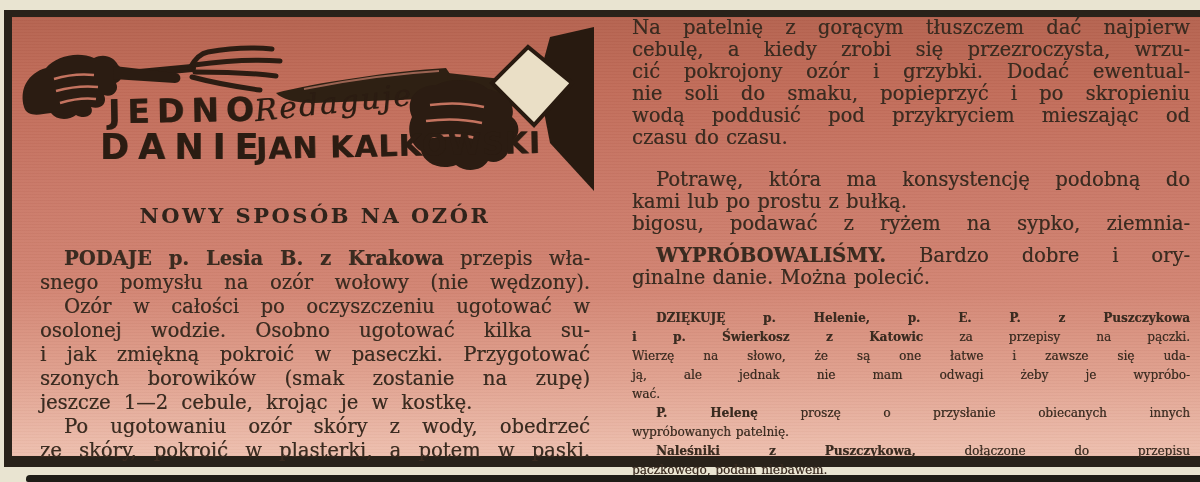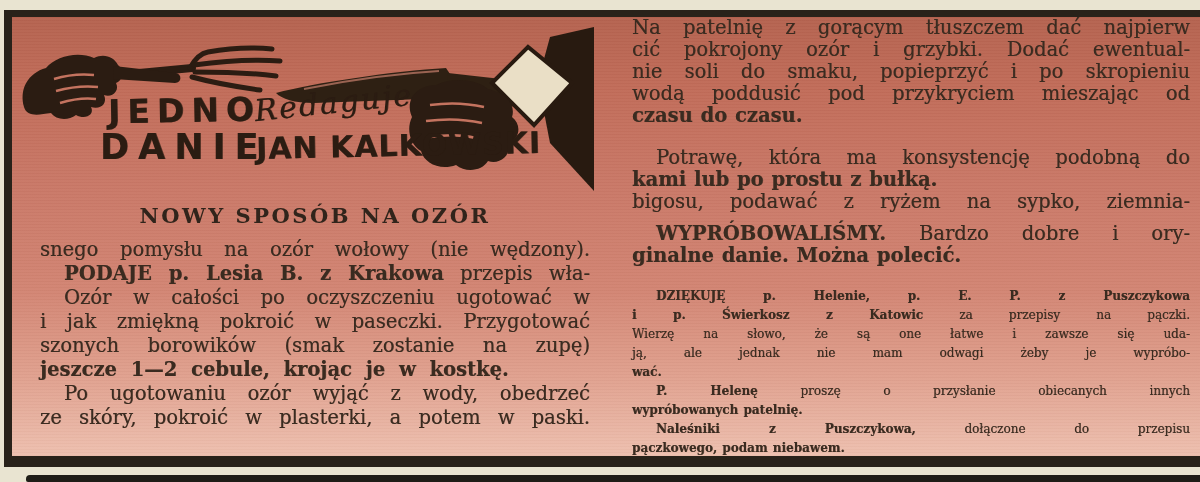--- a/index.html
+++ b/index.html
@@ -33,37 +33,37 @@
   .danie   { left: 86px;  top: 106px; font: bold 35px "DejaVu Sans", sans-serif; letter-spacing: 9px; }
   .redaguje{ left: 240px; top: 64px;  font: italic 30px "DejaVu Serif", serif;   letter-spacing: 2px; transform: rotate(-6deg); }
   .editor  { left: 242px; top: 107px; font: bold 30px "DejaVu Sans", sans-serif; letter-spacing: 1px; transform: rotate(-1.2deg); }
 
   
   .col { position: absolute; top: 0; color: #3a2b20; }
   .col-left  { left: 28px;  width: 550px; }
   .col-right { left: 620px; width: 558px; padding-top: 0; }
 
   .heading {
-    margin: 186px 0 9px 0;
+    margin: 186px 0 18px 0;
     text-align: center;
     font-weight: bold;
     font-size: 21px; line-height: 26px;
     letter-spacing: 2.5px;
     color: #31241b;
   }
   .ln {
     text-align: justify;
     text-align-last: justify;
     word-spacing: 1px;
     text-shadow: 0.4px 0 0 rgba(58,43,32,0.55);
   }
   .col-left  .ln { font-size: 19.5px; line-height: 24px; }
   .col-right .ln { font-size: 19.5px; line-height: 22px; }
   .col-right .ln.sm { font-size: 12px; line-height: 19px; }
-  .ln.end  { text-align-last: left; font-weight: bold; }
+  .ln.end  { text-align-last: left; }
   .ln.ind  { text-indent: 24px; }
   .ln.wide { word-spacing: 7px; }
   .mt4 { margin-top: 20px; } .mt6 { margin-top: 10px; }
   .ln b { font-weight: bold; }
 
   .bottom-bar {
     position: absolute;
     left: 26px; right: 0; bottom: 0;
     height: 7px;
     background: #1f1d17;
@@ -111,32 +111,34 @@
         </g>
       </svg>
       <div class="mh-text jedno">JEDNO</div>
       <div class="mh-text danie">DANIE</div>
       <div class="mh-text redaguje">Redaguje</div>
       <div class="mh-text editor">JAN KALKOWSKI</div>
     </div>
 
     <div class="col col-left">
       <div class="heading">NOWY SPOSÓB NA OZÓR</div>
+      <div class="ln ind"><b>PODAJE p. Lesia B. z Krakowa</b><span> przepis wła-</span></div>
       <div class="ln"><span>snego pomysłu na ozór wołowy (nie wędzony).</span></div>
-      <div class="ln ind"><b>PODAJE p. Lesia B. z Krakowa</b><span> przepis wła-</span></div>
       <div class="ln ind"><span>Ozór w całości po oczyszczeniu ugotować w</span></div>
+      <div class="ln"><span>osolonej wodzie. Osobno ugotować kilka su-</span></div>
       <div class="ln"><span>i jak zmiękną pokroić w paseczki. Przygotować</span></div>
       <div class="ln"><span>szonych borowików (smak zostanie na zupę)</span></div>
       <div class="ln end wide"><span>jeszcze 1—2 cebule, krojąc je w kostkę.</span></div>
-      <div class="ln ind"><span>Po ugotowaniu ozór wyjąć z wody, obedrzeć</span></div>
+      <div class="ln ind"><span>Po ugotowaniu ozór skóry z wody, obedrzeć</span></div>
       <div class="ln"><span>ze skóry, pokroić w plasterki, a potem w paski.</span></div>
     </div>
 
     <div class="col col-right">
       <div class="ln"><span>Na patelnię z gorącym tłuszczem dać najpierw</span></div>
+      <div class="ln"><span>cebulę, a kiedy zrobi się przezroczysta, wrzu-</span></div>
       <div class="ln"><span>cić pokrojony ozór i grzybki. Dodać ewentual-</span></div>
       <div class="ln"><span>nie soli do smaku, popieprzyć i po skropieniu</span></div>
       <div class="ln"><span>wodą poddusić pod przykryciem mieszając od</span></div>
       <div class="ln end"><span>czasu do czasu.</span></div>
       <div class="ln ind mt4"><span>Potrawę, która ma konsystencję podobną do</span></div>
       <div class="ln end"><span>kami lub po prostu z bułką.</span></div>
       <div class="ln"><span>bigosu, podawać z ryżem na sypko, ziemnia-</span></div>
       <div class="ln ind mt6"><b>WYPRÓBOWALIŚMY.</b><span> Bardzo dobre i ory-</span></div>
       <div class="ln end"><span>ginalne danie. Można polecić.</span></div>
       <div class="ln sm ind mt4"><b>DZIĘKUJĘ p. Helenie, p. E. P. z Puszczykowa</b></div>

